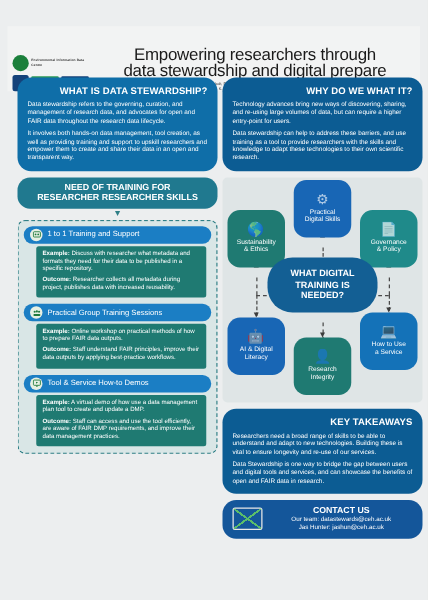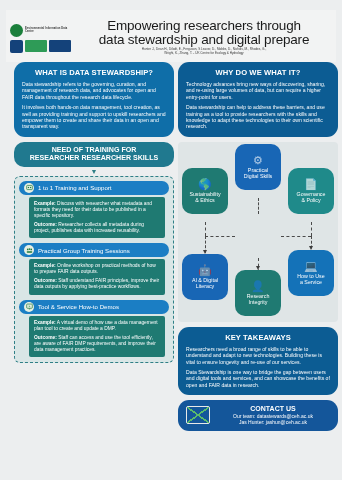--- a/index.html
+++ b/index.html
@@ -6,22 +6,22 @@
   body{
     width:342px;height:480px;
     background:#e9ebec;
     font-family:"Liberation Sans",sans-serif;
     overflow:hidden;
   }
   .poster{position:relative;width:342px;height:480px;background:#eceeef;}
 
   
   .header{
-    position:absolute;left:6px;top:10px;width:330px;height:52px;
-    background:#f2f3f3;display:flex;align-items:center;
+    position:absolute;left:6px;top:21px;width:330px;height:52px;
+    background:#f2f3f3;display:flex;align-items:flex-end;
   }
   .logos{width:62px;padding:4px 0 0 4px;display:flex;flex-direction:column;gap:3px;}
   .logo-row{display:flex;align-items:center;gap:2px;}
   .logo-mark{width:13px;height:13px;border-radius:50%;background:#1b7f3b;
     display:flex;align-items:center;justify-content:center;flex:none;}
   .logo-mark.sq{border-radius:2px;background:#14427a;}
   .logo-txt{font-size:2.6px;line-height:3.2px;color:#333;font-weight:bold;letter-spacing:.1px;}
   .logo-bar{width:22px;height:12px;background:#2e9b57;border-radius:1px;}
   .logo-bar.blue{background:#14427a;}
   .head-titles{flex:1;text-align:center;padding-top:2px;}
@@ -35,21 +35,21 @@
   .col{position:absolute;top:62px;}
   .col-left{left:14px;width:160px;}
   .col-right{left:178px;width:160px;}
 
   .panel{
     background:#0f6ea8;color:#ffffff;border-radius:11px;
     padding:6px 8px 7px 8px;margin-bottom:5px;
   }
   .panel.darkblue{background:#0c5c93;}
   .panel h2{
-    margin:0 0 4px 0;text-align:center;font-size:7.6px;font-weight:bold;
+    margin:0 0 4px 0;text-align:right;font-size:7.6px;font-weight:bold;
     letter-spacing:.1px;
   }
   .panel p{margin:0 0 4px 0;font-size:5.1px;line-height:6.4px;}
   .panel p:last-child{margin-bottom:0;}
 
   
   .uses-head{
     background:#20798f;color:#fff;border-radius:10px;
     padding:4px 6px;text-align:center;font-size:7.1px;font-weight:bold;
     line-height:8.4px;margin-bottom:4px;
@@ -275,20 +275,25 @@
       <div class="node n-research">
         <span class="nico">👤</span>
         <span>Research</span>
         <span>Integrity</span>
       </div>
       <div class="node n-service">
         <span class="nico">💻</span>
         <span>How to Use</span>
         <span>a Service</span>
       </div>
+      <div class="node n-centre">
+        <span>WHAT DIGITAL</span>
+        <span>TRAINING IS</span>
+        <span>NEEDED?</span>
+      </div>
     </div>
 
     <div class="panel darkblue">
       <h2>KEY TAKEAWAYS</h2>
       <p>Researchers need a broad range of skills to be able to understand and adapt to new technologies. Building these is vital to ensure longevity and re-use of our services.</p>
       <p>Data Stewardship is one way to bridge the gap between users and digital tools and services, and can showcase the benefits of open and FAIR data in research.</p>
     </div>
 
     <div class="contact">
       <span class="mail-ico"></span>

